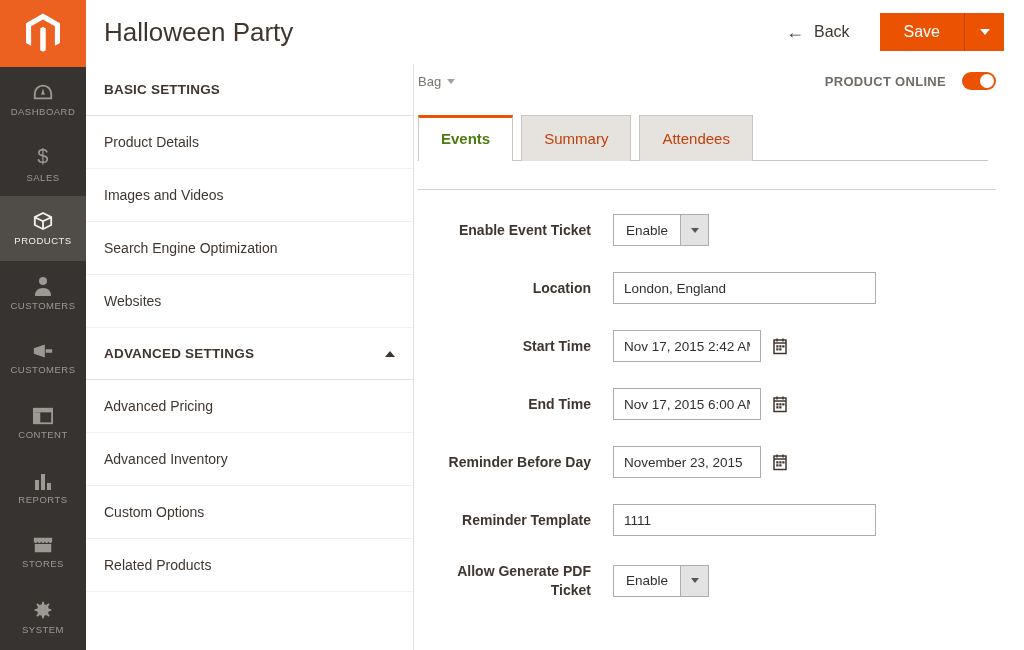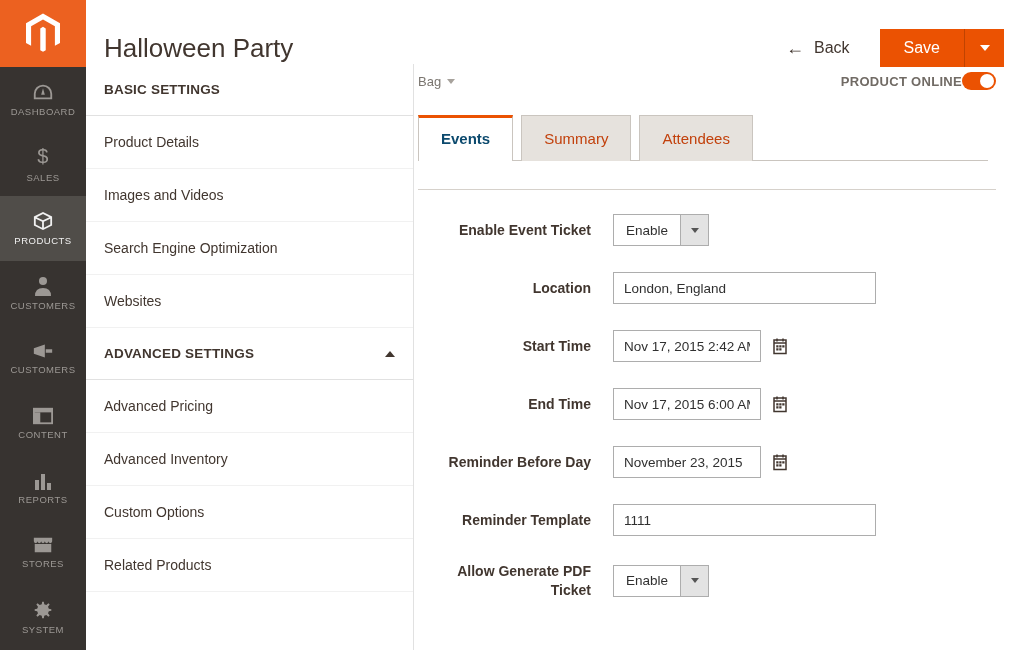--- a/index.html
+++ b/index.html
@@ -6,45 +6,45 @@
 body { background: #fff; width: 1024px; height: 650px; overflow: hidden; position: relative; }
 
 .left-rail { position: absolute; left: 0; top: 0; width: 86px; height: 650px; background: #373330; display: flex; flex-direction: column; }
 .rail-logo { height: 70px; background: #ec6120; display: flex; align-items: center; justify-content: center; }
 .rail-logo svg { width: 34px; height: 40px; fill: #fff; }
 .rail-item { display: flex; flex-direction: column; align-items: center; justify-content: center; height: 68px; color: #9c9894; cursor: pointer; font-size: 9.5px; letter-spacing: 0.5px; gap: 4px; }
 .rail-item.active { background: #504d49; color: #f1f1f1; }
 .rail-item .ico { font-size: 20px; color: inherit; }
 .rail-item span { text-align: right; }
 
-.header { position: absolute; left: 86px; top: 16px; right: 0; height: 64px; display: flex; align-items: center; padding: 0 20px 0 18px; background: #fff; }
+.header { position: absolute; left: 86px; top: 0; right: 0; height: 64px; display: flex; align-items: center; padding: 0 20px 0 18px; background: #fff; }
 .page-title { font-size: 26px; font-weight: 400; color: #41362f; }
 .header-spacer { flex: 1; }
 .back-btn { display: flex; align-items: center; gap: 10px; font-size: 16px; color: #41362f; margin-right: 30px; cursor: pointer; }
 .save-group { display: flex; }
 .save-btn { background: #eb5202; color: #fff; font-size: 16px; padding: 10px 24px; border: none; cursor: pointer; font-weight: 500; }
 .save-drop-btn { background: #eb5202; border: none; border-left: 1px solid rgba(0,0,0,0.18); width: 40px; cursor: pointer; display: flex; align-items: center; justify-content: center; }
 .save-drop-btn .tri { width: 0; height: 0; border-left: 5px solid transparent; border-right: 5px solid transparent; border-top: 6px solid #fff; }
 
 .side-panel { position: absolute; left: 86px; top: 64px; width: 328px; bottom: 0; border-right: 1px solid #e1e1e1; background: #fff; }
 .side-section-h { padding: 18px 18px 18px 18px; font-size: 13.5px; font-weight: 700; color: #41362f; letter-spacing: 0.2px; border-bottom: 1px solid #e1e1e1; display: flex; align-items: center; justify-content: space-between; }
 .side-item { padding: 18px 18px 18px 18px; font-size: 14px; color: #41362f; border-bottom: 1px solid #f1f1f1; cursor: pointer; }
 .chev { width: 0; height: 0; border-left: 5px solid transparent; border-right: 5px solid transparent; border-bottom: 6px solid #41362f; }
 
 .main { position: absolute; left: 366px; top: 64px; right: 0; bottom: 0; padding: 8px 28px 0 52px; overflow: hidden; }
 .top-row { display: flex; align-items: center; justify-content: space-between; margin-bottom: 24px; }
 .bag-drop { display: flex; align-items: center; gap: 6px; color: #7a756f; font-size: 13px; cursor: pointer; }
 .bag-drop .tri2 { width: 0; height: 0; border-left: 4px solid transparent; border-right: 4px solid transparent; border-top: 5px solid #a7a29c; }
-.product-online { display: flex; align-items: center; gap: 0; font-weight: 700; font-size: 13px; color: #716b65; letter-spacing: 0.3px; }
+.product-online { display: flex; align-items: center; gap: 16px; font-weight: 700; font-size: 13px; color: #716b65; letter-spacing: 0.3px; }
 .toggle { width: 34px; height: 18px; background: #eb5202; border-radius: 9px; position: relative; }
 .toggle::after { content: ""; position: absolute; right: 2px; top: 2px; width: 14px; height: 14px; background: #fff; border-radius: 50%; }
 
 .tabs { display: flex; gap: 8px; border-bottom: 1px solid #cac5bf; margin-right: 8px; }
 .tab { padding: 14px 22px; font-size: 15px; color: #c2410c; background: #e6e2dd; border: 1px solid #cac5bf; border-bottom: none; cursor: pointer; position: relative; top: 1px; }
-.tab.active { background: #fff; font-weight: 700; color: #0c4a6e; border-top: 3px solid #eb5202; padding-top: 12px; }
+.tab.active { background: #fff; font-weight: 700; color: #4d7c0f; border-top: 3px solid #eb5202; padding-top: 12px; }
 
 .divider { height: 1px; background: #d6d1cb; margin: 28px 0 24px 0; }
 
 .form-rows { display: flex; flex-direction: column; gap: 26px; }
 .form-row { display: flex; align-items: center; }
 .form-label { width: 195px; text-align: right; font-size: 14px; font-weight: 700; color: #41362f; padding-right: 22px; line-height: 1.35; }
 .form-label.two-line { line-height: 1.35; }
 .form-control { display: flex; align-items: center; gap: 10px; }
 .txt-input { width: 263px; height: 32px; border: 1px solid #adadad; padding: 0 10px; font-size: 13.5px; color: #303030; }
 .txt-input.narrow { width: 148px; }

